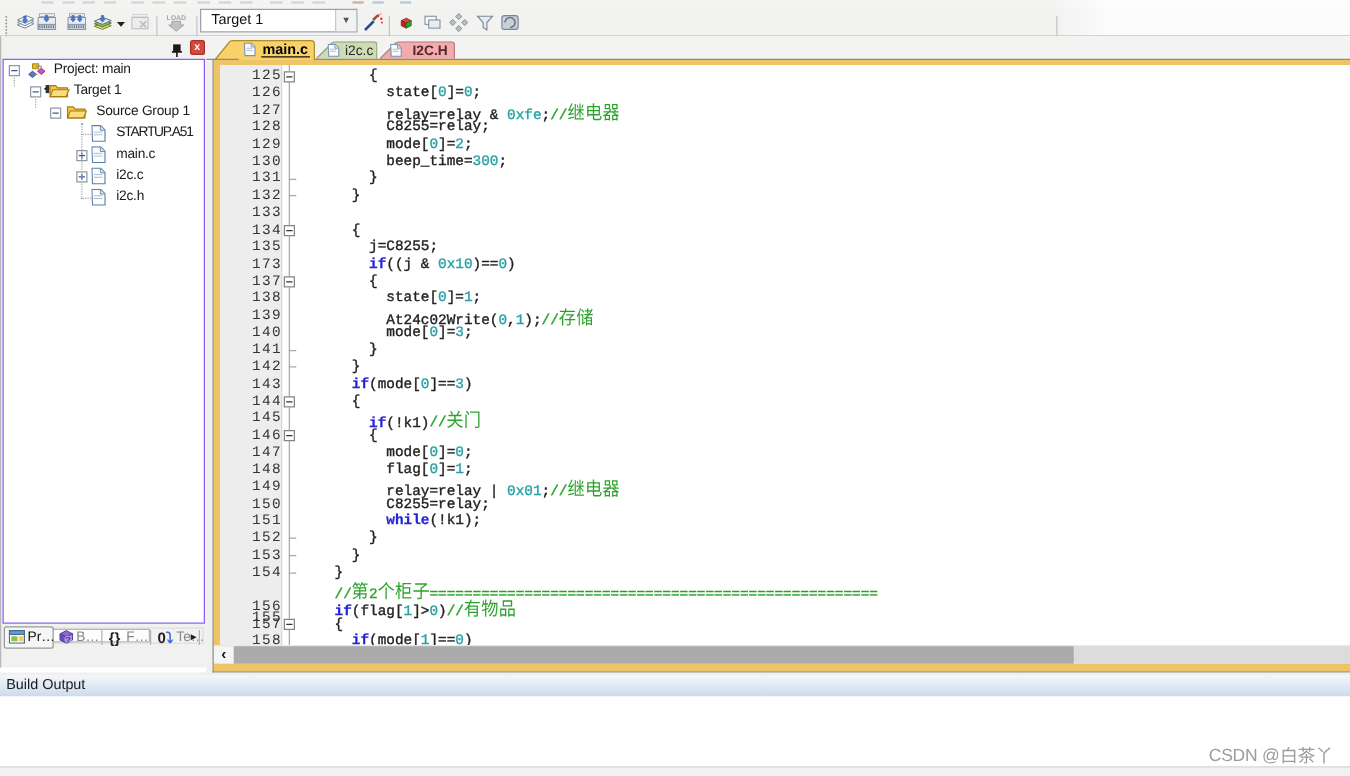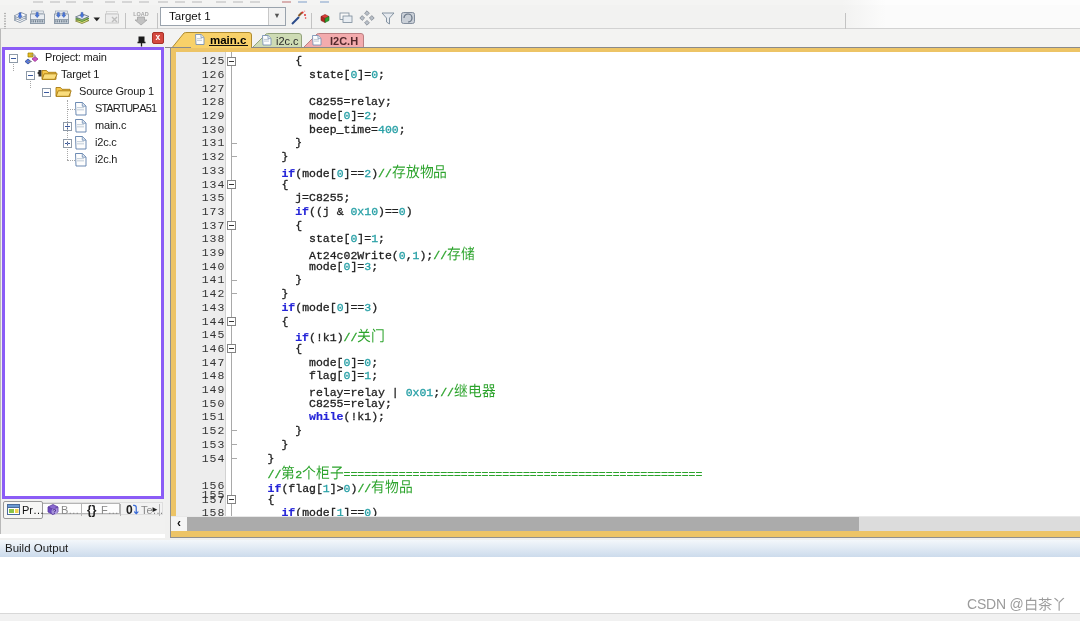--- a/index.html
+++ b/index.html
@@ -9,21 +9,21 @@
 #topstrip{left:0;top:0;width:1080px;height:5px;background:linear-gradient(90deg,#f4f4f3 78%,#fdfdfd 82%)}
 #toolbar{left:0;top:5px;width:1080px;height:24px;background:linear-gradient(90deg,#f2f2f1 78%,#fbfbfb 82%);border-bottom:1px solid #d2d2d2}
 .tsep{position:absolute;top:3px;width:1px;height:17px;background:#c3c3c3}
 #combo{position:absolute;left:160px;top:2px;width:126px;height:19px;background:#fff;border:1px solid #9aa3ad;font-size:11.5px;color:#111;line-height:17px;padding-left:8px}
 #combo .arr{position:absolute;right:0;top:0;width:17px;height:17px;background:#f2f2f2;border-left:1px solid #c8c8c8;text-align:center;line-height:15px;font-size:7.5px;color:#555}
 
 #lpanel{left:0;top:29px;width:165px;height:505px;background:#f1f1f0;border-left:1px solid #b9b9b9}
 #phead{position:absolute;left:0;top:0;width:164px;height:17.5px;font-size:11px;font-weight:700;color:#222;padding-left:5px;line-height:17px;background:linear-gradient(#eef3f9,#c9d8e8);border-bottom:1px solid #aab8c8}
 #pclose{position:absolute;left:151px;top:3px;width:11.5px;height:11.5px;background:#d5493f;border:1px solid #a83228;border-radius:2px;color:#fff;font-size:8.5px;font-weight:700;text-align:center;line-height:9.5px}
 #ppin{position:absolute;left:136px;top:4px;width:9px;height:11px}
-#ptree{position:absolute;left:1px;top:18px;width:162px;height:452px;background:#fff;border:3px solid #8b5cf6}
+#ptree{position:absolute;left:1px;top:18px;width:162px;height:452px;background:#fff;border:1px solid #8b5cf6}
 .trow{position:absolute;font-size:11px;letter-spacing:-0.2px;color:#1a1a1a;white-space:nowrap}
 .exp{position:absolute;width:9px;height:9px;background:#fff;border:1px solid #8e9aa8}
 .exp i{position:absolute;left:1px;top:3px;width:5px;height:1px;background:#3a5aa0}
 .exp.plus b{position:absolute;left:3px;top:1px;width:1px;height:5px;background:#3a5aa0}
 .dot{position:absolute;border-left:1px dotted #a8a8a8}
 .doth{position:absolute;border-top:1px dotted #a8a8a8}
 #pscroll{position:absolute;left:2px;top:473px;width:160px;height:13px;background:#f2f2f2;border:1px solid #dedede}
 #pscroll .th{position:absolute;left:13px;top:0px;width:103px;height:11px;background:#fdfdfd;border:1px solid #b5b5b5}
 .sarr{position:absolute;top:1.5px;font-size:8px;color:#222;line-height:9px}
 #ptabs{position:absolute;left:0;top:472px;width:165px;height:20px;font-size:11px;color:#888}
@@ -371,40 +371,38 @@
 <div id="tabline2" class="abs"></div>
 <div id="yframe_t" class="abs"></div>
 <div id="gutter" class="abs"></div>
 <div id="foldcol" class="abs"></div>
 <div id="fline" class="abs"></div>
 <div id="yframe_l" class="abs"></div>
 <div class="cl" style="top:54.2px">        {</div>
     <div class="gn" style="top:54.2px">125</div>
     <div class="cl" style="top:67.9px">          state[<span class="n">0</span>]=<span class="n">0</span>;</div>
     <div class="gn" style="top:67.9px">126</div>
+    <div class="cl" style="top:81.6px">          relay=relay &amp; <span class="n">0xfe</span>;<span class="c">//<svg class="cj" viewBox="0 0 1000 1000" preserveAspectRatio="none">
+          <use href="#g0"></use>
+        </svg><svg class="cj" viewBox="0 0 1000 1000" preserveAspectRatio="none">
+          <use href="#g1"></use>
+        </svg><svg class="cj" viewBox="0 0 1000 1000" preserveAspectRatio="none">
+          <use href="#g2"></use>
+        </svg></span></div>
     <div class="gn" style="top:81.6px">127</div>
     <div class="cl" style="top:95.3px">          C8255=relay;</div>
     <div class="gn" style="top:95.3px">128</div>
     <div class="cl" style="top:109.0px">          mode[<span class="n">0</span>]=<span class="n">2</span>;</div>
     <div class="gn" style="top:109.0px">129</div>
-    <div class="cl" style="top:122.7px">          beep_time=<span class="n">400</span>;</div>
+    <div class="cl" style="top:122.7px">          beep_time=<span class="n">300</span>;</div>
     <div class="gn" style="top:122.7px">130</div>
     <div class="cl" style="top:136.4px">        }</div>
     <div class="gn" style="top:136.4px">131</div>
     <div class="cl" style="top:150.1px">      }</div>
     <div class="gn" style="top:150.1px">132</div>
-    <div class="cl" style="top:163.8px">      <span class="k">if</span>(mode[<span class="n">0</span>]==<span class="n">2</span>)<span class="c">//<svg class="cj" viewBox="0 0 1000 1000" preserveAspectRatio="none">
-          <use href="#g3"></use>
-        </svg><svg class="cj" viewBox="0 0 1000 1000" preserveAspectRatio="none">
-          <use href="#g4"></use>
-        </svg><svg class="cj" viewBox="0 0 1000 1000" preserveAspectRatio="none">
-          <use href="#g5"></use>
-        </svg><svg class="cj" viewBox="0 0 1000 1000" preserveAspectRatio="none">
-          <use href="#g6"></use>
-        </svg></span></div>
     <div class="gn" style="top:163.8px">133</div>
     <div class="cl" style="top:177.5px">      {</div>
     <div class="gn" style="top:177.5px">134</div>
     <div class="cl" style="top:191.2px">        j=C8255;</div>
     <div class="gn" style="top:191.2px">135</div>
     <div class="cl" style="top:204.9px">        <span class="k">if</span>((j &amp; <span class="n">0x10</span>)==<span class="n">0</span>)</div>
     <div class="gn" style="top:204.9px">173</div>
     <div class="cl" style="top:218.6px">        {</div>
     <div class="gn" style="top:218.6px">137</div>
     <div class="cl" style="top:232.3px">          state[<span class="n">0</span>]=<span class="n">1</span>;</div>

